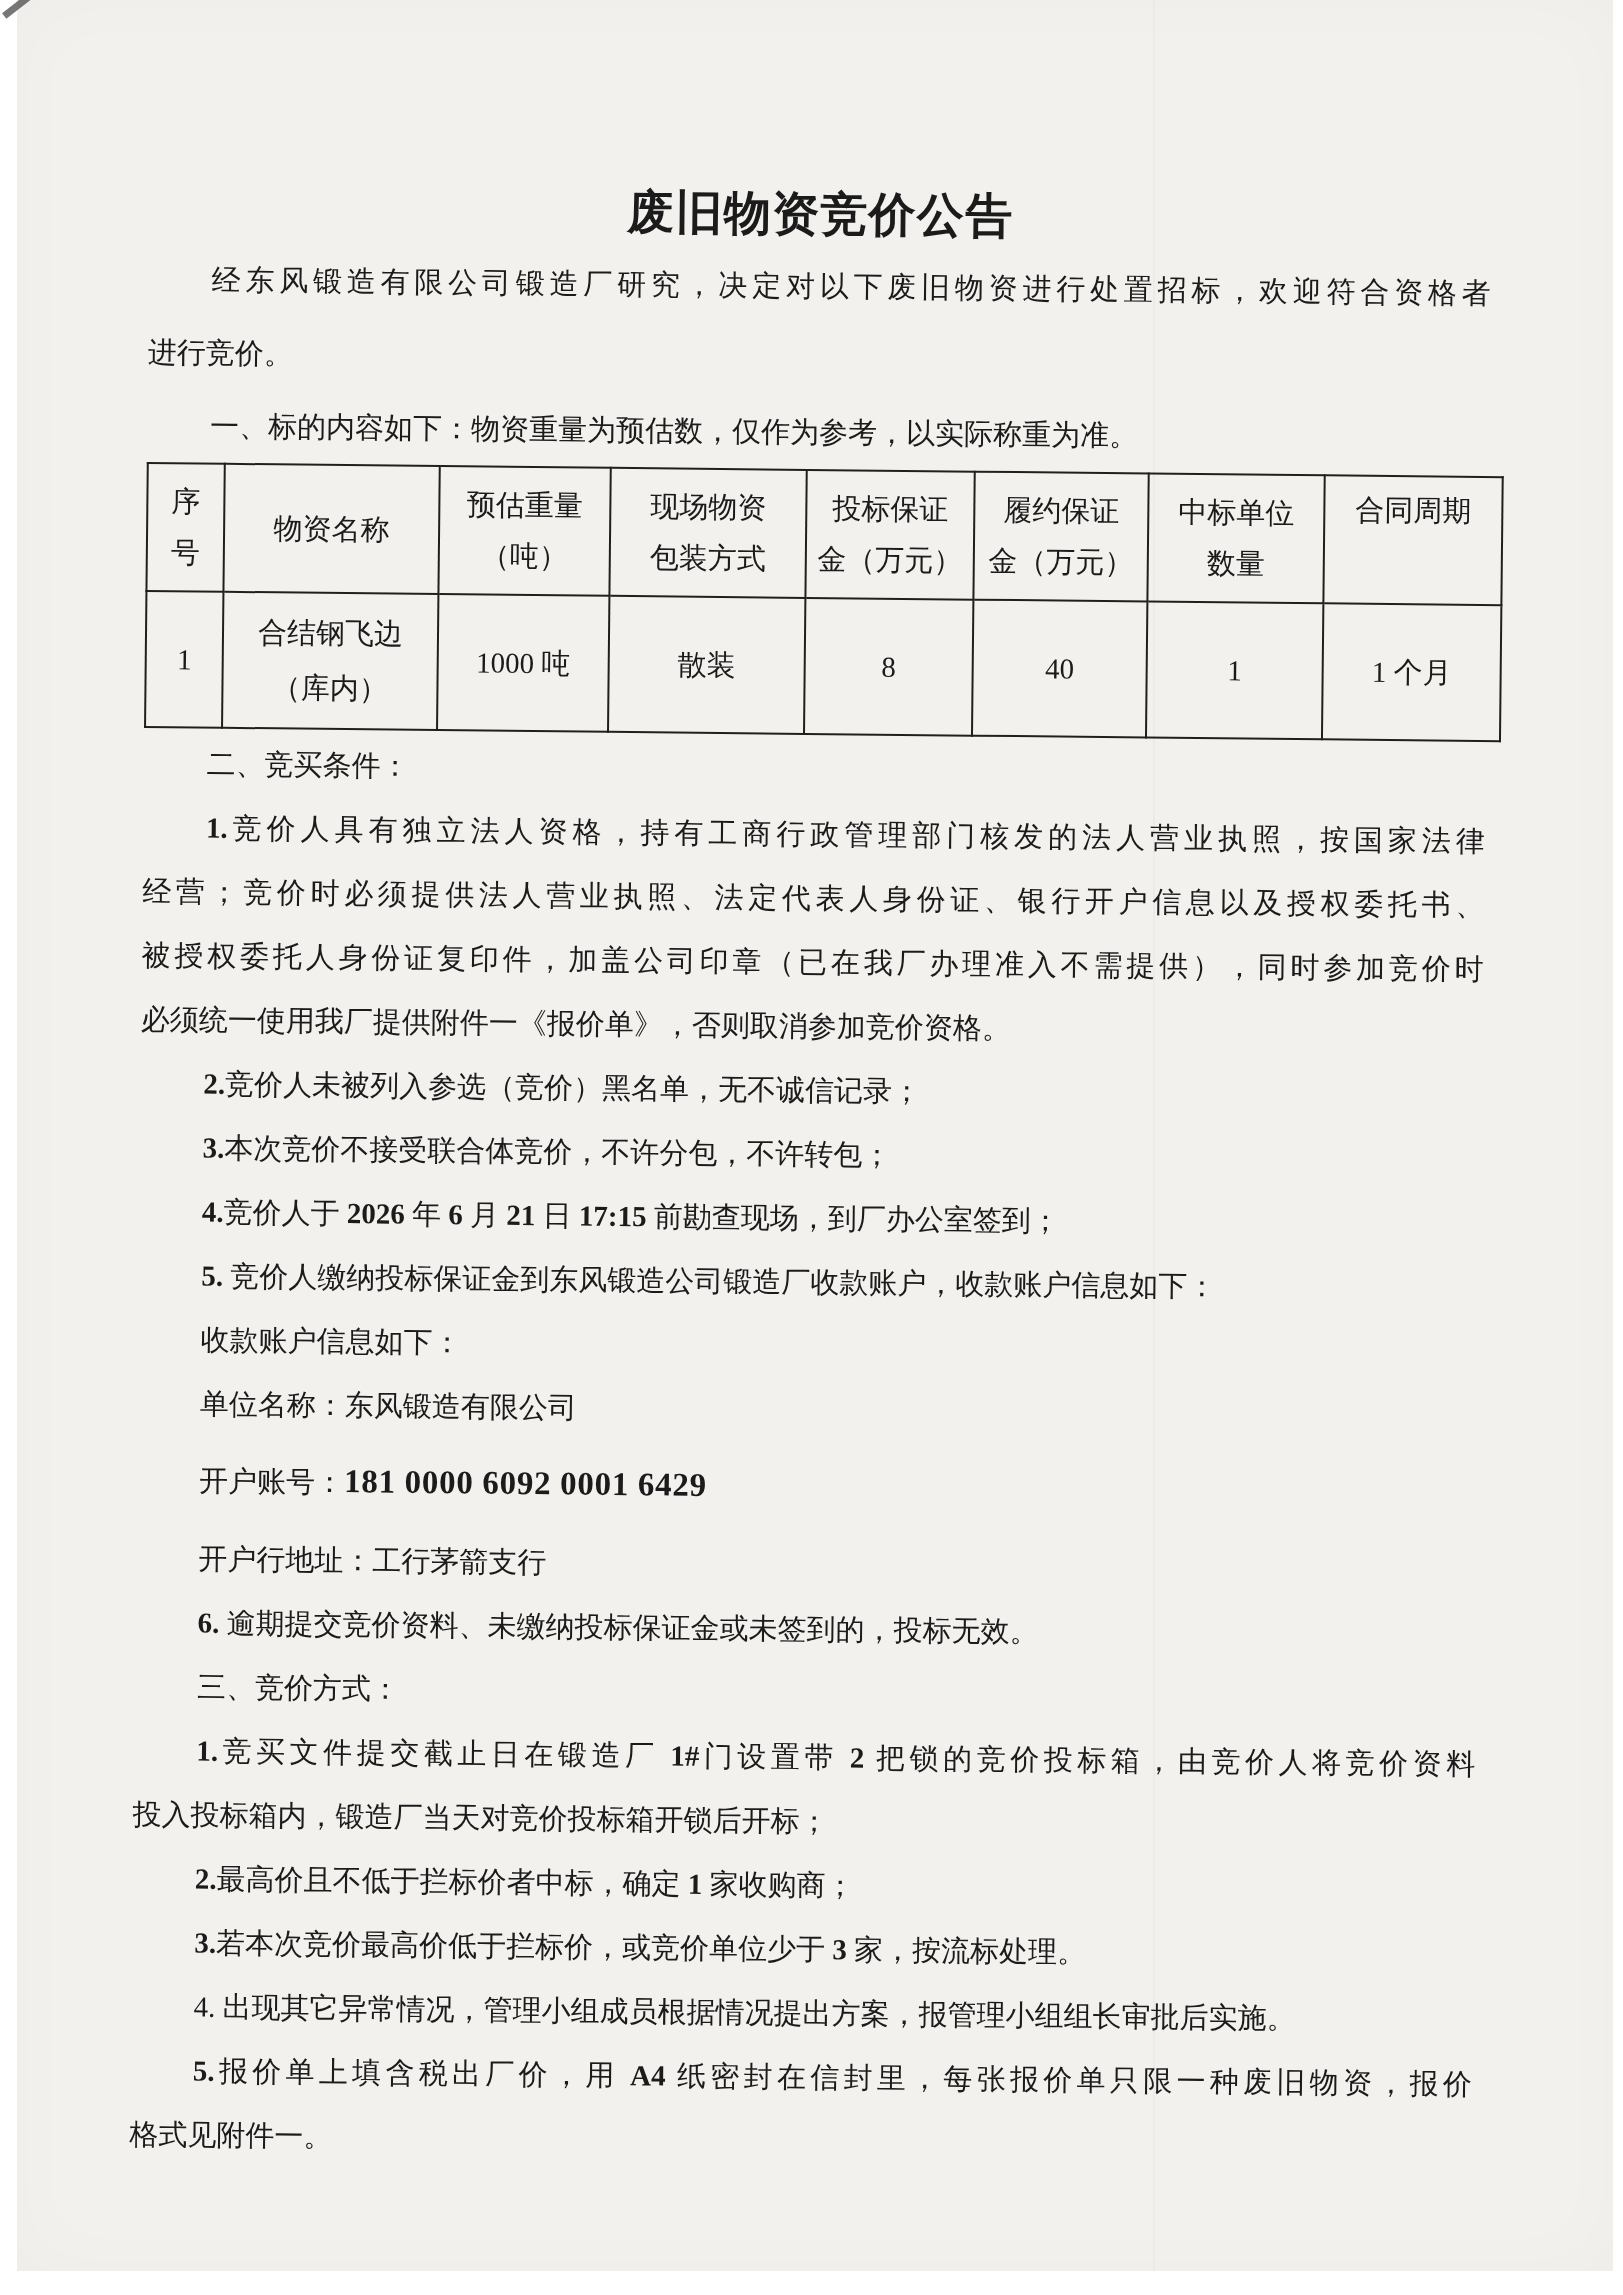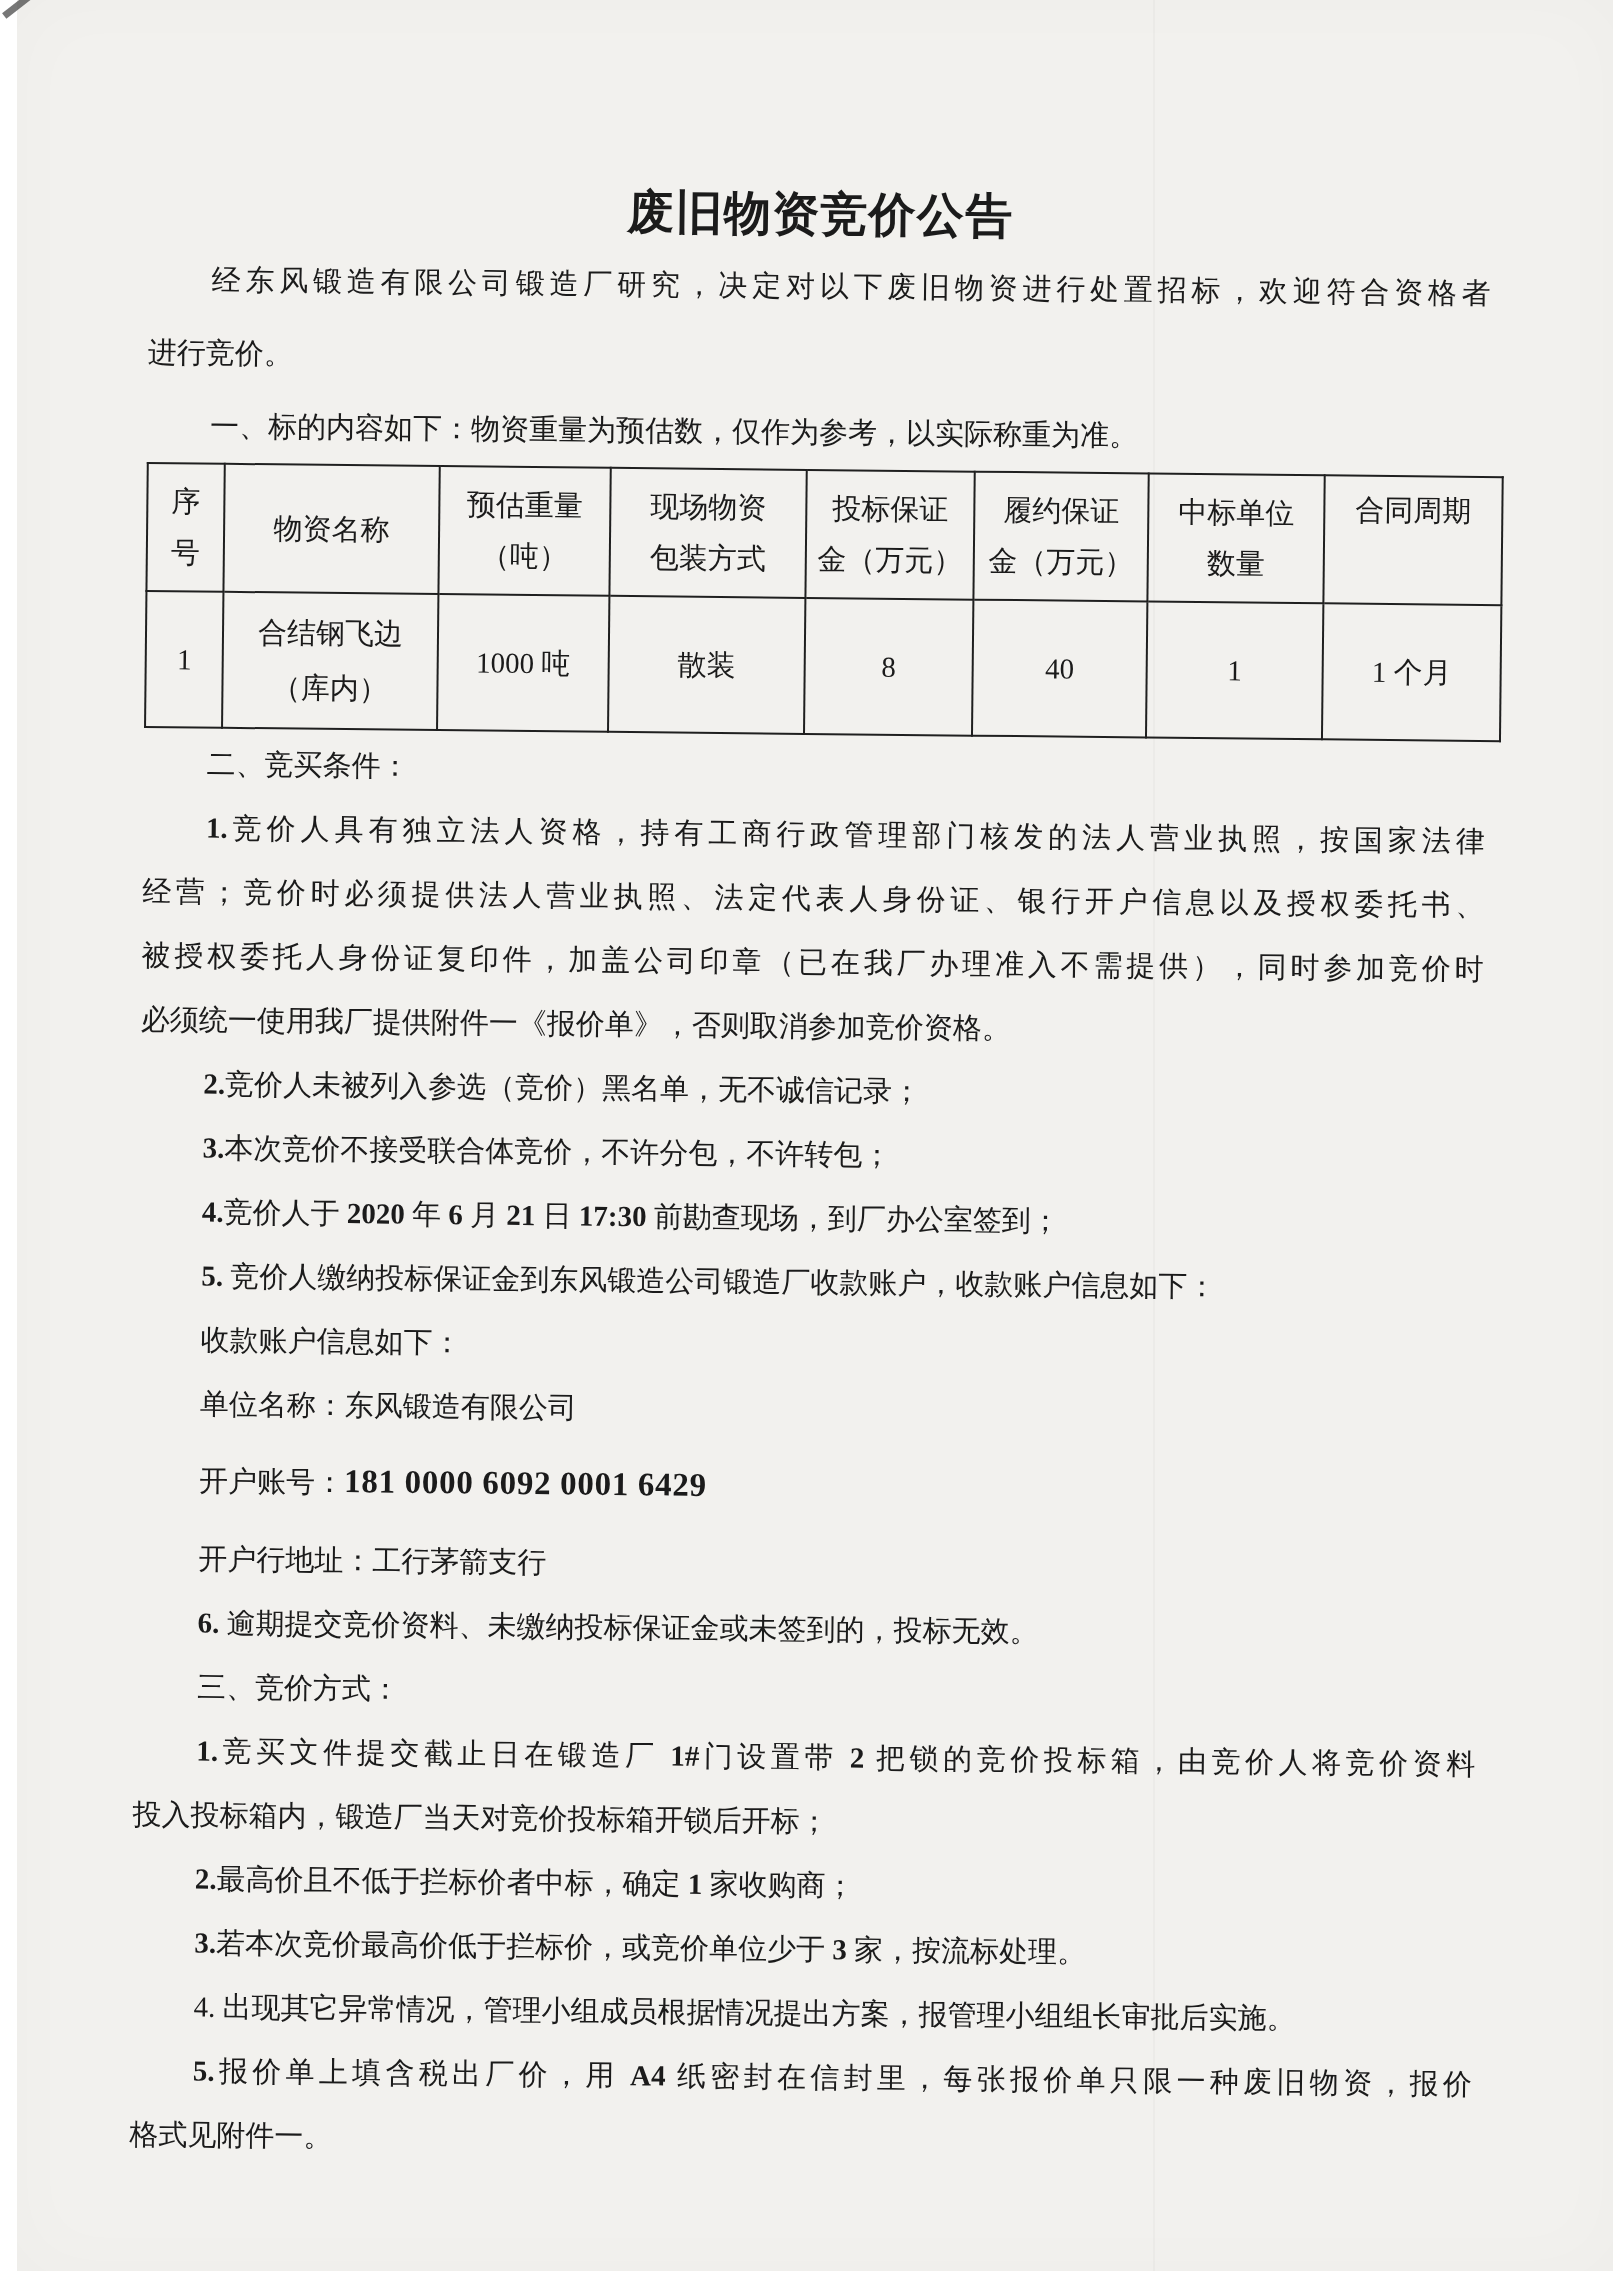--- a/index.html
+++ b/index.html
@@ -121,21 +121,21 @@
       </tbody>
   </table>
   <div id="group-bottom" class="group-bottom">
       <div class="line indent"><span>二、竞买条件：</span></div>
       <div class="line indent stretch"><b>1.</b><span>竞价人具有独立法人资格，持有工商行政管理部门核发的法人营业执照，按国家法律</span></div>
       <div class="line stretch"><span>经营；竞价时必须提供法人营业执照、法定代表人身份证、银行开户信息以及授权委托书、</span></div>
       <div class="line stretch"><span>被授权委托人身份证复印件，加盖公司印章（已在我厂办理准入不需提供），同时参加竞价时</span></div>
       <div class="line"><span>必须统一使用我厂提供附件一《报价单》，否则取消参加竞价资格。</span></div>
       <div class="line indent"><b>2.</b><span>竞价人未被列入参选（竞价）黑名单，无不诚信记录；</span></div>
       <div class="line indent"><b>3.</b><span>本次竞价不接受联合体竞价，不许分包，不许转包；</span></div>
-      <div class="line indent"><b>4.</b><span>竞价人于 </span><b>2020</b><span> 年 </span><b>6</b><span> 月 </span><b>21</b><span> 日 </span><b>17:30</b><span> 前勘查现场，到厂办公室签到；</span></div>
+      <div class="line indent"><b>4.</b><span>竞价人于 </span><b>2026</b><span> 年 </span><b>6</b><span> 月 </span><b>21</b><span> 日 </span><b>17:15</b><span> 前勘查现场，到厂办公室签到；</span></div>
       <div class="line indent"><b>5.</b><span> 竞价人缴纳投标保证金到东风锻造公司锻造厂收款账户，收款账户信息如下：</span></div>
       <div class="line indent"><span>收款账户信息如下：</span></div>
       <div class="line indent"><span>单位名称：东风锻造有限公司</span></div>
       <div class="line indent" style="margin-top: 11.8px;"><span>开户账号：</span><b class="big">181 0000 6092 0001 6429</b></div>
       <div class="line indent" style="margin-top: 14.4px;"><span>开户行地址：工行茅箭支行</span></div>
       <div class="line indent"><b>6.</b><span> 逾期提交竞价资料、未缴纳投标保证金或未签到的，投标无效。</span></div>
       <div class="line indent"><span>三、竞价方式：</span></div>
       <div class="line indent stretch"><b>1.</b><span>竞买文件提交截止日在锻造厂 </span><b>1#</b><span>门设置带 </span><b>2</b><span> 把锁的竞价投标箱，由竞价人将竞价资料</span></div>
       <div class="line"><span>投入投标箱内，锻造厂当天对竞价投标箱开锁后开标；</span></div>
       <div class="line indent"><b>2.</b><span>最高价且不低于拦标价者中标，确定 </span><b>1</b><span> 家收购商；</span></div>

